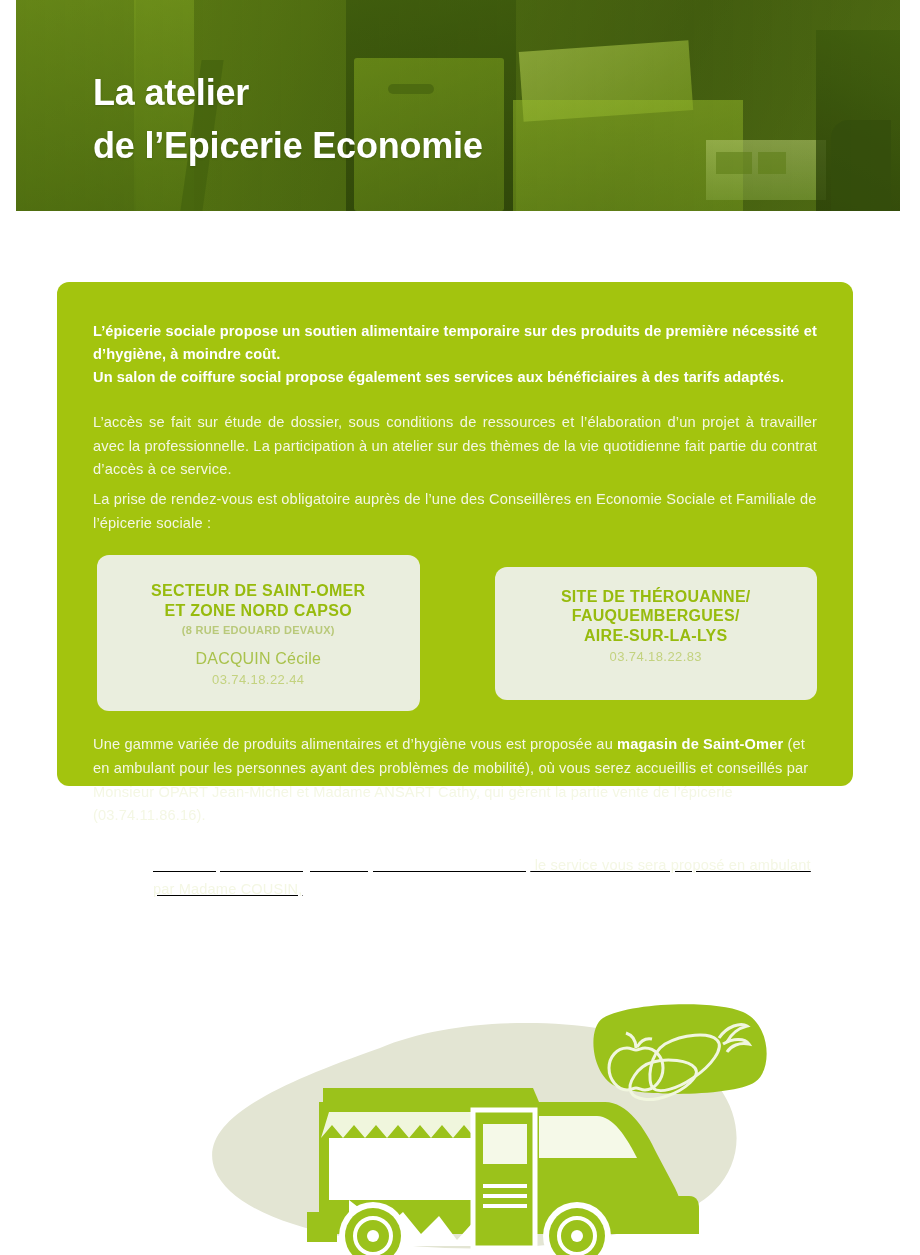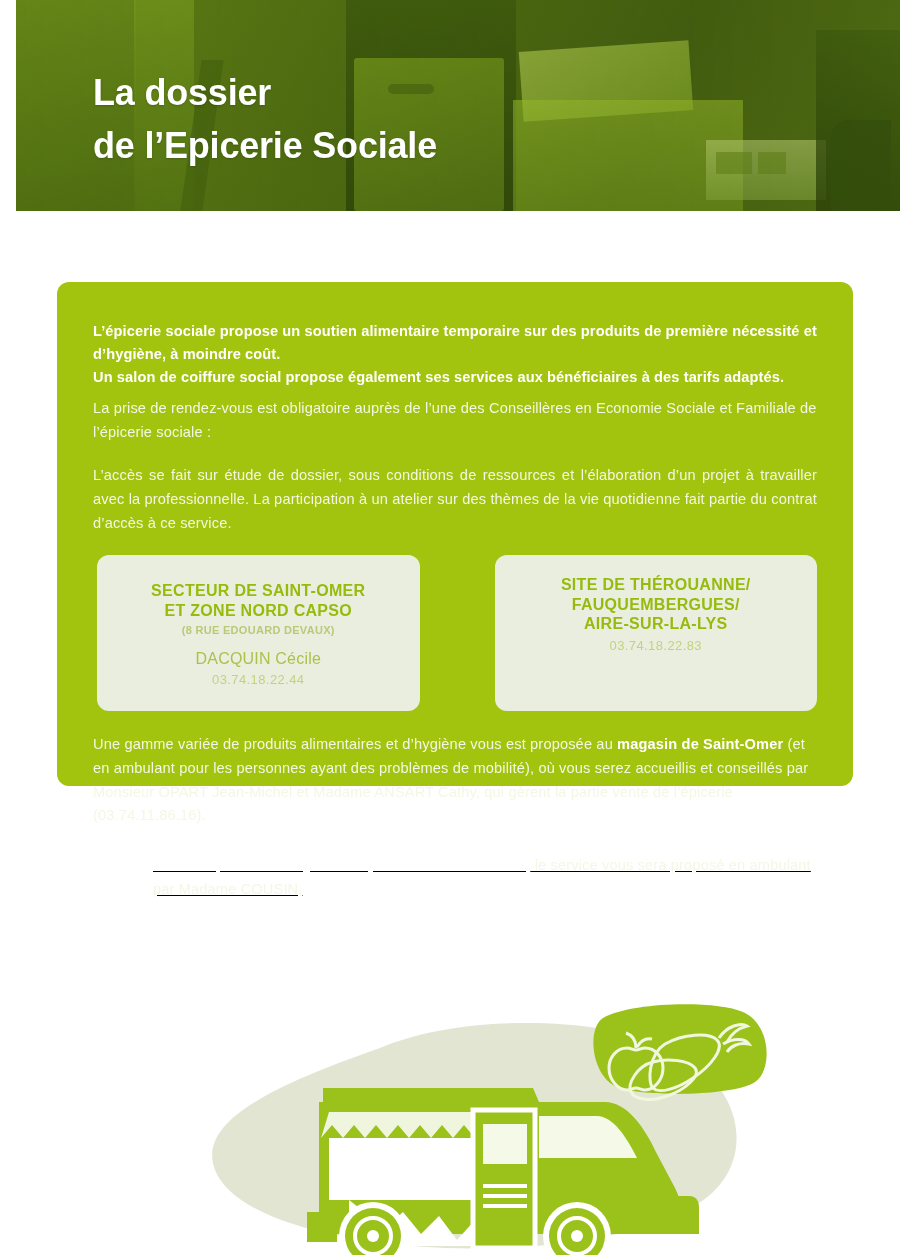--- a/index.html
+++ b/index.html
@@ -60,21 +60,21 @@
     letter-spacing:.1px;margin:0 0 22px 0;
   }
   .body-par{
     color:#f4f7e4;font-size:14.6px;line-height:1.62;letter-spacing:.15px;
     margin:0 0 20px 0;
   }
   .body-par.justify{text-align:justify;}
   .body-par b{color:#ffffff;font-weight:bold;margin-top:48px;}
 
   
-  .cards{display:flex;gap:75px;margin:6px 0 0 4px;}
+  .cards{display:flex;gap:75px;margin:6px 0 0 4px;align-items:center;}
   .card{
     width:334px;box-sizing:border-box;
     background:#eaeede;border-radius:12px;
     padding:26px 16px 24px 16px;text-align:center;
   }
   .card.second{padding-top:20px;padding-bottom:36px;}
   .card-title{
     color:#97bb0d;font-weight:bold;font-size:16px;line-height:1.22;
     letter-spacing:.3px;margin:0;
   }
@@ -114,33 +114,33 @@
     <div class="ph ph8"></div>
       <div class="ph ph7"></div>
     <div class="ph ph9"></div>
       <div class="ph ph10"></div>
       <div class="ph ph11"></div>
     <div class="ph ph12"></div>
       <div class="ph ph13"></div>
   </div>
   <div class="banner-tint"></div>
   <div class="banner-title">
-    <div>La dossier</div>
-    <div>de l’Epicerie Sociale</div>
+    <div>La atelier</div>
+    <div>de l’Epicerie Economie</div>
   </div>
 </div>
 
 <div class="panel">
   <div class="panel-inner">
 
     <p class="lead">L’épicerie sociale propose un soutien alimentaire temporaire sur des produits de première nécessité et d’hygiène, à moindre coût.<br>Un salon de coiffure social propose également ses services aux bénéficiaires à des tarifs adaptés.</p>
 
+    <p class="body-par justify">L’accès se fait sur étude de dossier, sous conditions de ressources et l’élaboration d’un projet à travailler avec la professionnelle. La participation à un atelier sur des thèmes de la vie quotidienne fait partie du contrat d’accès à ce service.</p>
+
     <p class="body-par" style="margin-top:-14px;">La prise de rendez-vous est obligatoire auprès de l’une des Conseillères en Economie Sociale et Familiale de l’épicerie sociale :</p>
-
-    <p class="body-par justify">L’accès se fait sur étude de dossier, sous conditions de ressources et l’élaboration d’un projet à travailler avec la professionnelle. La participation à un atelier sur des thèmes de la vie quotidienne fait partie du contrat d’accès à ce service.</p>
 
     <div class="cards">
 
       <div class="card">
         <p class="card-title">SECTEUR DE SAINT-OMER<br>ET ZONE NORD CAPSO</p>
         <p class="card-sub">(8 RUE EDOUARD DEVAUX)</p>
         <p class="card-person">DACQUIN Cécile</p>
         <p class="card-phone">03.74.18.22.44</p>
       </div>
 

